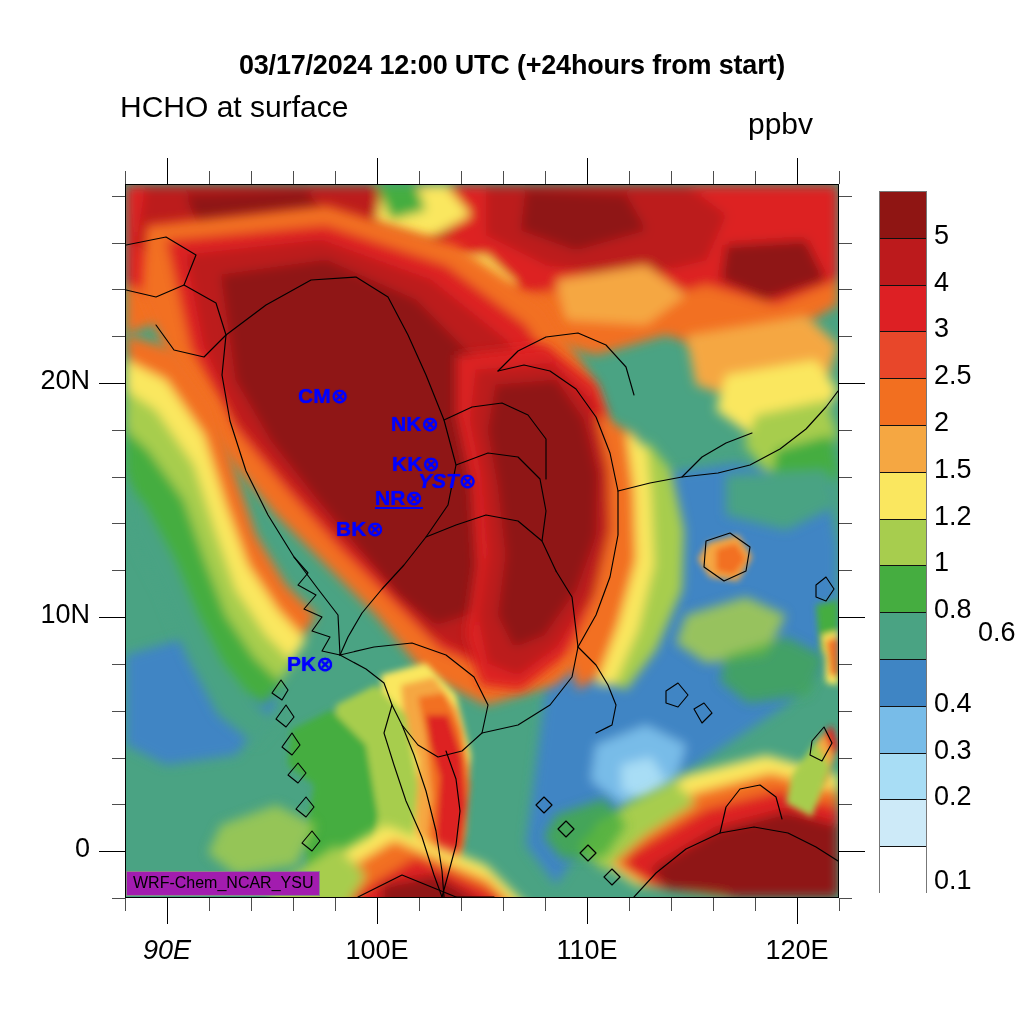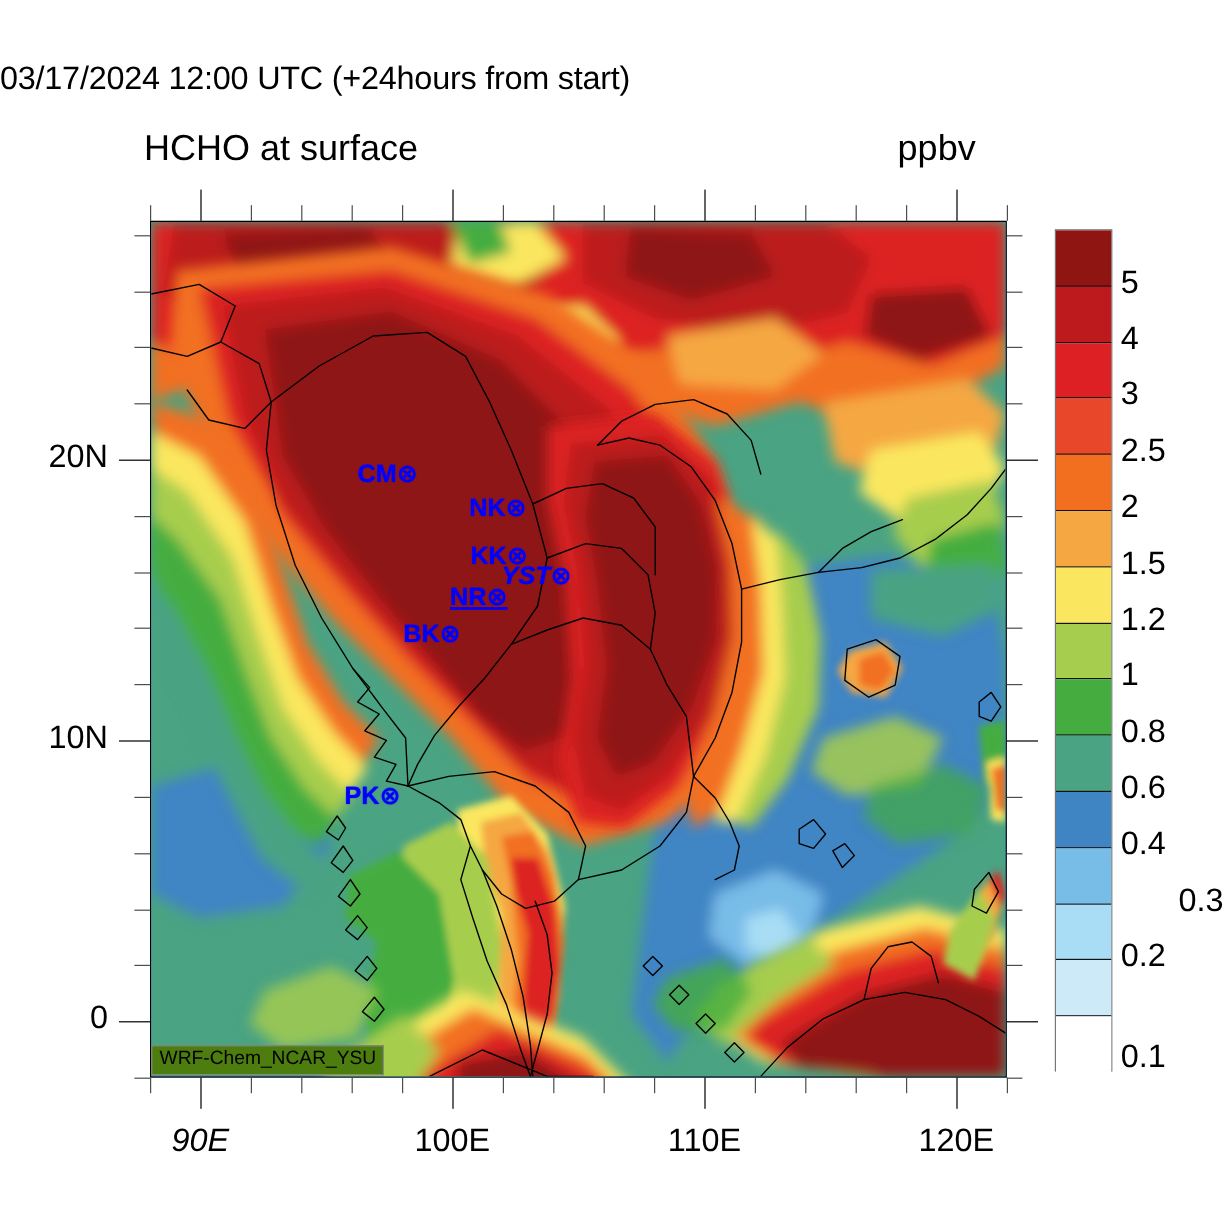--- a/index.html
+++ b/index.html
@@ -3,23 +3,23 @@
 <meta charset="utf-8">
 <title>HCHO at surface</title>
 <style>
   html,body{margin:0;padding:0;background:#ffffff;}
   body{width:1024px;height:1024px;position:relative;overflow:hidden;
        font-family:"Liberation Sans","DejaVu Sans",sans-serif;color:#000;}
 
   #fig{position:absolute;left:0;top:0;width:1024px;height:1024px;}
 
   
-  #main-title{position:absolute;left:0;top:50px;width:1024px;text-align:left;
-      font-size:27px;font-weight:normal;letter-spacing:-0.2px;white-space:nowrap;}
-  #var-title{position:absolute;left:120px;top:107px;font-size:30px;white-space:nowrap;}
+  #main-title{position:absolute;left:0;top:50px;width:1024px;text-align:center;
+      font-size:27px;font-weight:bold;letter-spacing:-0.2px;white-space:nowrap;}
+  #var-title{position:absolute;left:120px;top:90px;font-size:30px;white-space:nowrap;}
   #unit-title{position:absolute;left:748px;top:107px;font-size:30px;white-space:nowrap;}
 
   
   #map-frame{position:absolute;left:125px;top:184px;width:714px;height:714px;
       box-sizing:border-box;border:1px solid #000;overflow:hidden;background:#4d9ebc;}
   #map-svg{position:absolute;left:0;top:0;width:712px;height:712px;display:block;}
 
   
   .tick{position:absolute;background:#4d4d4d;}
   .tick.major{background:#000;}
@@ -27,21 +27,21 @@
   .ytick{height:1px;}
 
   .xlabel{position:absolute;font-size:27px;text-align:center;width:140px;}
   .ylabel{position:absolute;font-size:27px;text-align:right;width:120px;}
 
   
   .station{position:absolute;color:#0000ff;font-weight:bold;font-size:21px;
       white-space:nowrap;line-height:1;text-shadow:0 0 1px #0000ff;}
 
   
-  #watermark{position:absolute;left:126px;top:871px;background:#4d7c0f;border:1px solid #888;
+  #watermark{position:absolute;left:126px;top:871px;background:#a21caf;border:1px solid #888;
       padding:2px 6px 3px 6px;font-size:16px;color:#000;white-space:nowrap;}
 
   
   #cbar{position:absolute;left:879px;top:191px;width:48px;height:702px;
       box-sizing:border-box;border:1px solid #777;}
   #cbar .band{width:100%;box-sizing:border-box;border-bottom:1px solid #111;}
   #cbar .band:last-child{border-bottom:none;}
   .cblabel{position:absolute;left:934px;font-size:27px;text-align:left;white-space:nowrap;}
 </style>
 </head>
@@ -408,20 +408,20 @@
   <div id="cblabels">
       <div class="cblabel" style="top: 219.8px;">5</div>
       <div class="cblabel" style="top: 266.6px;">4</div>
       <div class="cblabel" style="top: 313.4px;">3</div>
       <div class="cblabel" style="top: 360.2px;">2.5</div>
       <div class="cblabel" style="top: 407px;">2</div>
       <div class="cblabel" style="top: 453.8px;">1.5</div>
       <div class="cblabel" style="top: 500.6px;">1.2</div>
       <div class="cblabel" style="top: 547.4px;">1</div>
       <div class="cblabel" style="top: 594.2px;">0.8</div>
-      <div class="cblabel" style="top: 641px;">0.6</div>
+      <div class="cblabel" style="top: 617px; margin-left: 44px;">0.6</div>
       <div class="cblabel" style="top: 687.8px;">0.4</div>
-      <div class="cblabel" style="top: 734.6px; margin-left: 48px;">0.3</div>
+      <div class="cblabel" style="top: 734.6px;">0.3</div>
       <div class="cblabel" style="top: 781.4px;">0.2</div>
       <div class="cblabel" style="top: 828.2px; margin-top: 37px;">0.1</div>
     </div>
 
 </div>
 
 </body></html>

